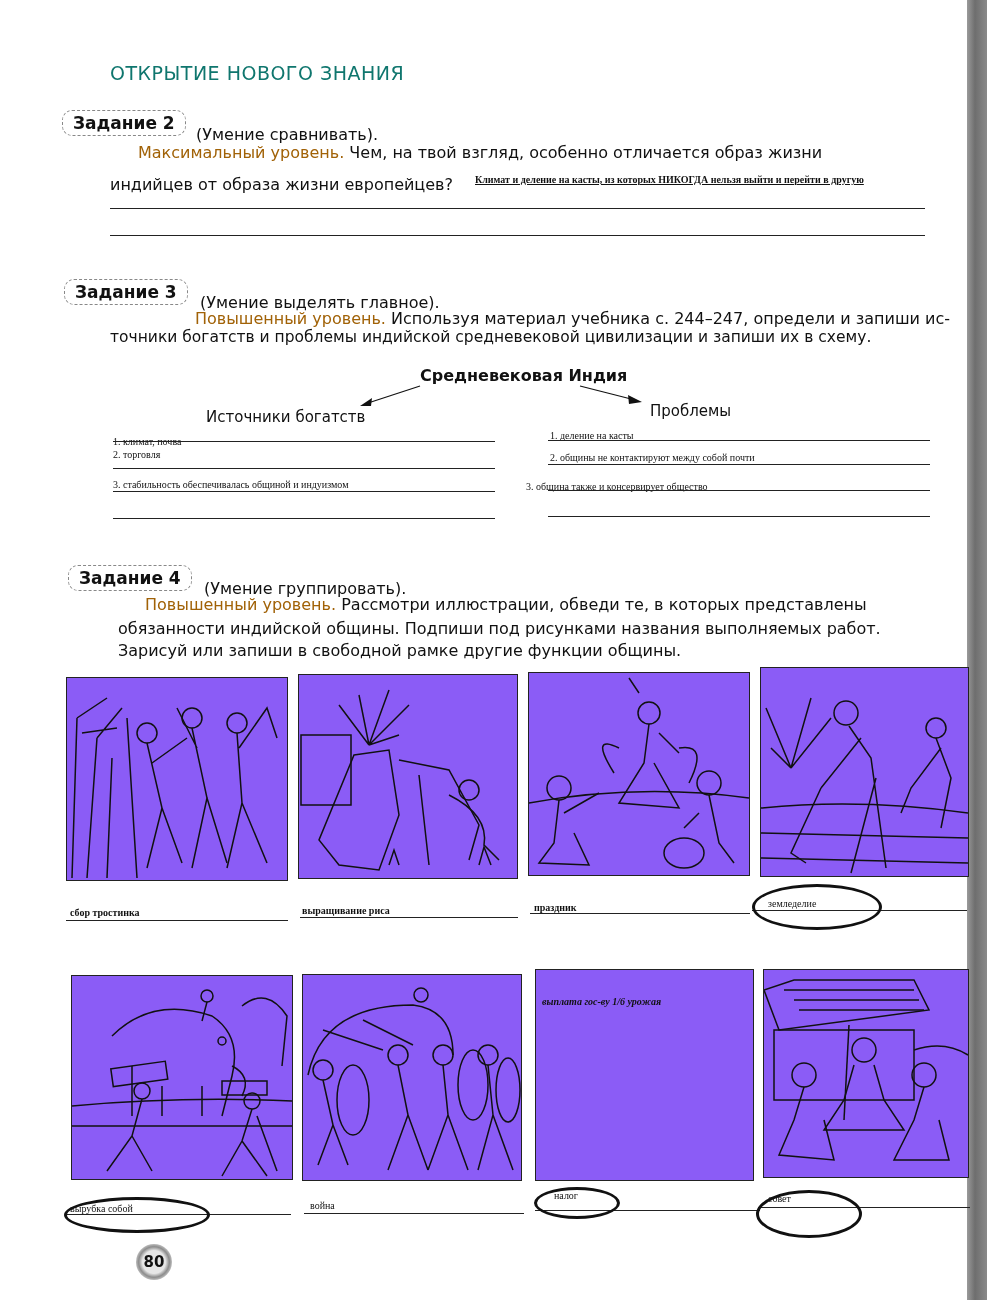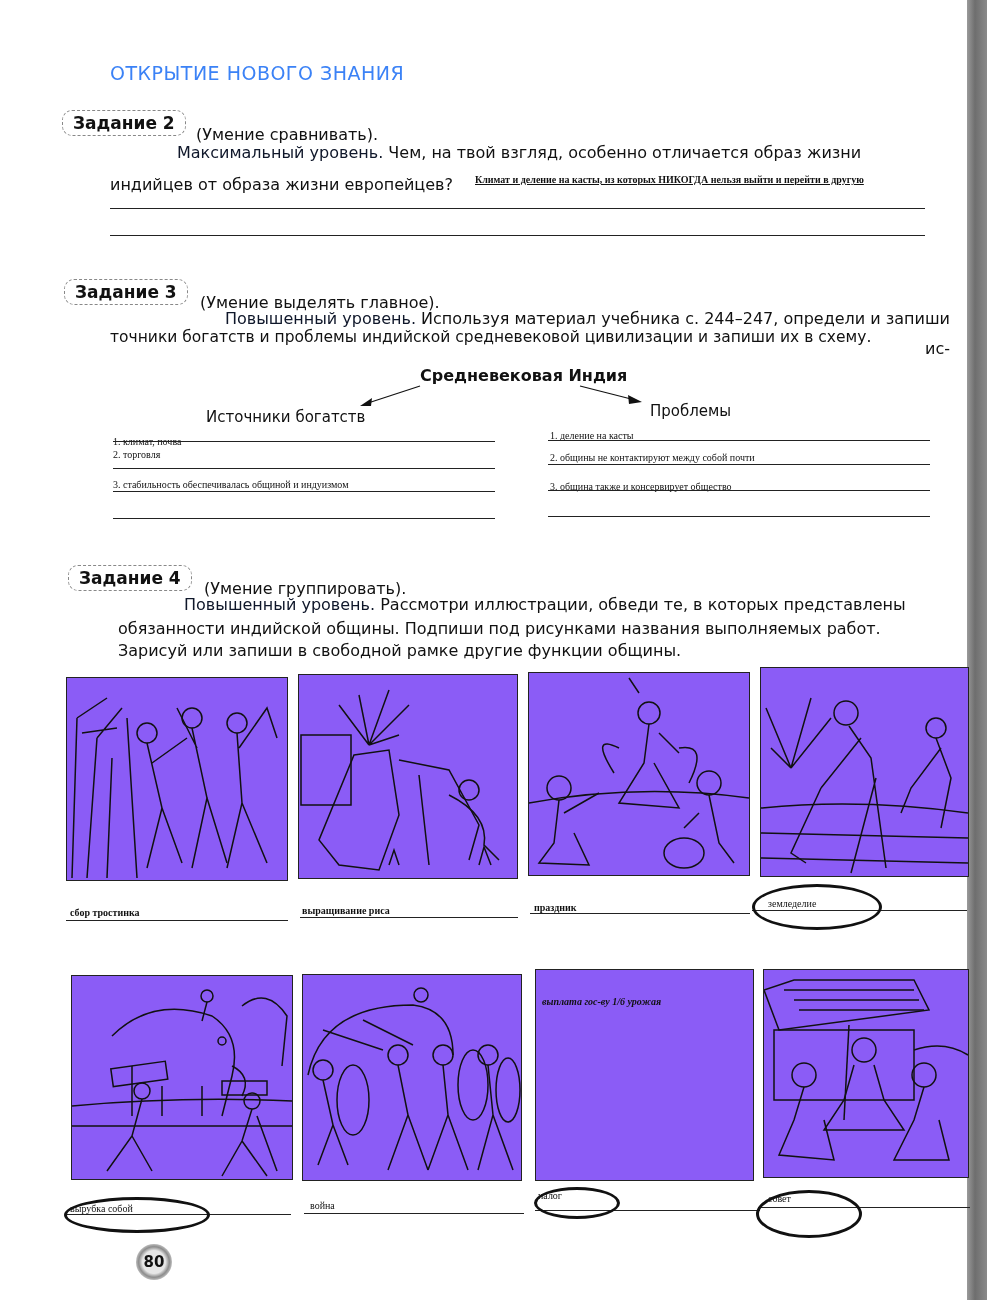--- a/index.html
+++ b/index.html
@@ -7,29 +7,29 @@
     width: 987px; height: 1300px; position: relative; overflow: hidden;
     background: #ffffff; color: #111;
     font-family: "DejaVu Sans", sans-serif;
   }
   .abs { position: absolute; }
   .binding {
     position: absolute; left: 967px; top: 0; width: 20px; height: 1300px;
     background: linear-gradient(to right, #9a9a9a, #6e6e6e 40%, #8a8a8a);
   }
   .section-title {
-    left: 110px; top: 62px; font-size: 19px; letter-spacing: 0.5px; color: #3b82f6;
+    left: 110px; top: 62px; font-size: 19px; letter-spacing: 0.5px; color: #0f766e;
     text-transform: none;
   }
   .task-badge {
     position: absolute; border: 1px dashed #888; border-radius: 10px;
     padding: 2px 10px; font-weight: bold; font-size: 17px; background: #fff;
   }
   .task-skill { position: absolute; font-size: 16px; margin-top: 12px; }
-  .level { color: #0f172a; margin-left: 39px; }
+  .level { color: #a16207; }
   .para { position: absolute; font-size: 16px; line-height: 30px; }
   .handwritten {
     font-family: "Liberation Serif", serif; font-size: 10px; font-weight: bold;
     position: absolute; white-space: nowrap;
   }
   .line { position: absolute; height: 1px; background: #222; }
   .diagram-title { font-weight: bold; font-size: 16px; }
   .frame {
     position: absolute; border: 1.5px solid #222; background: #8b5cf6; overflow: hidden; font-style: italic;
   }
@@ -86,21 +86,21 @@
 <div class="handwritten" style="left:113px; top:449px; font-weight:normal;">2.  торговля</div>
 <div class="line" style="left:113px; top:468px; width:382px;"></div>
 <div class="handwritten" style="left:113px; top:479px; font-weight:normal;">3. стабильность обеспечивалась общиной и индуизмом</div>
 <div class="line" style="left:113px; top:491px; width:382px;"></div>
 <div class="line" style="left:113px; top:518px; width:382px;"></div>
 
 <div class="handwritten" style="left:550px; top:430px; font-weight:normal;">1. деление на касты</div>
 <div class="line" style="left:548px; top:440px; width:382px;"></div>
 <div class="handwritten" style="left:550px; top:452px; font-weight:normal;">2. общины не контактируют между собой почти</div>
 <div class="line" style="left:548px; top:464px; width:382px;"></div>
-<div class="handwritten" style="left:550px; top:481px; font-weight:normal;">3. община также и консервирует общество</div>
+<div class="handwritten" style="left:526px; top:481px; font-weight:normal;">3. община также и консервирует общество</div>
 <div class="line" style="left:548px; top:490px; width:382px;"></div>
 <div class="line" style="left:548px; top:516px; width:382px;"></div>
 
 <div class="task-badge" style="left:68px; top:565px;">Задание 4</div>
 <div class="task-skill" style="left:204px; top:567px;">(Умение группировать).</div>
 <div class="para" style="left:145px; top:590px; width:790px;">
   <span class="level">Повышенный уровень.</span>
   <span>Рассмотри иллюстрации, обведи те, в которых представлены</span>
 </div>
 <div class="para" style="left:118px; top:614px;">обязанности индийской общины. Подпиши под рисунками названия выполняемых работ.</div>
@@ -232,21 +232,21 @@
   </svg>
 </div>
 
 <div class="handwritten" style="left:70px; top:1203px; font-weight:normal;">вырубка собой</div>
 <div class="line" style="left:66px; top:1214px; width:225px;"></div>
 <div class="oval" style="left:64px; top:1197px; width:140px; height:30px;"></div>
 
 <div class="handwritten" style="left:310px; top:1200px; font-weight:normal;">война</div>
 <div class="line" style="left:304px; top:1213px; width:220px;"></div>
 
-<div class="handwritten" style="left:538px; top:1190px; font-weight:normal;">налог</div>
+<div class="handwritten" style="left:554px; top:1190px; font-weight:normal;">налог</div>
 <div class="line" style="left:535px; top:1210px; width:225px;"></div>
 <div class="oval" style="left:534px; top:1187px; width:80px; height:26px;"></div>
 
 <div class="handwritten" style="left:768px; top:1193px; font-weight:normal;">совет</div>
 <div class="line" style="left:758px; top:1207px; width:212px;"></div>
 <div class="oval" style="left:756px; top:1190px; width:100px; height:42px;"></div>
 
 <div class="page-num">
   <span>80</span>
 </div>

